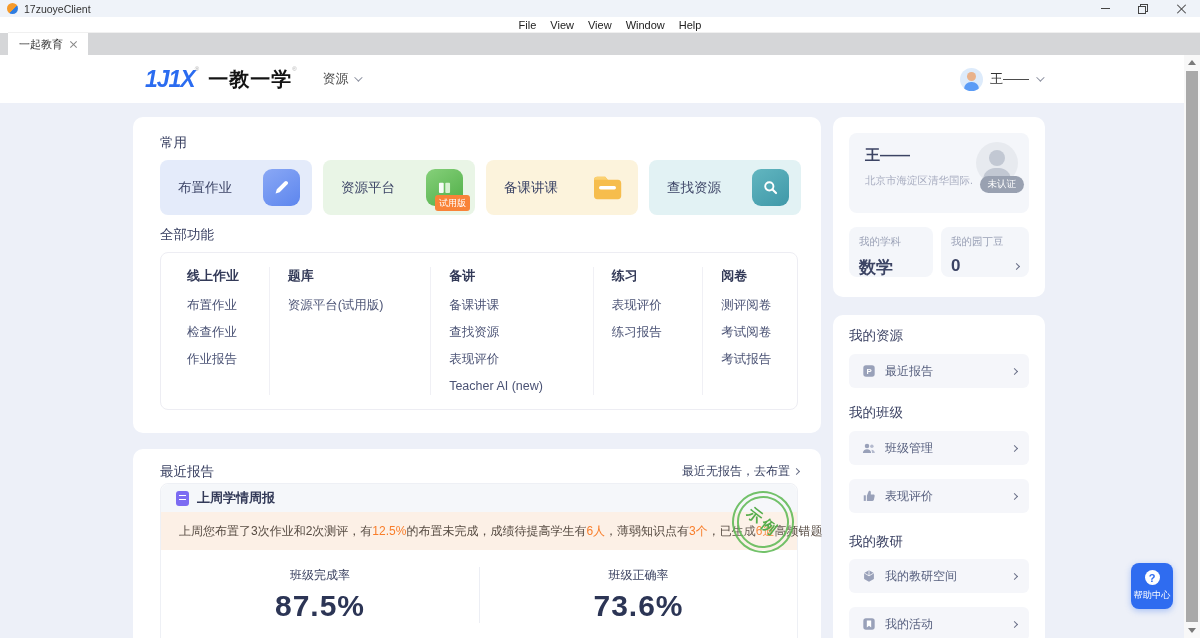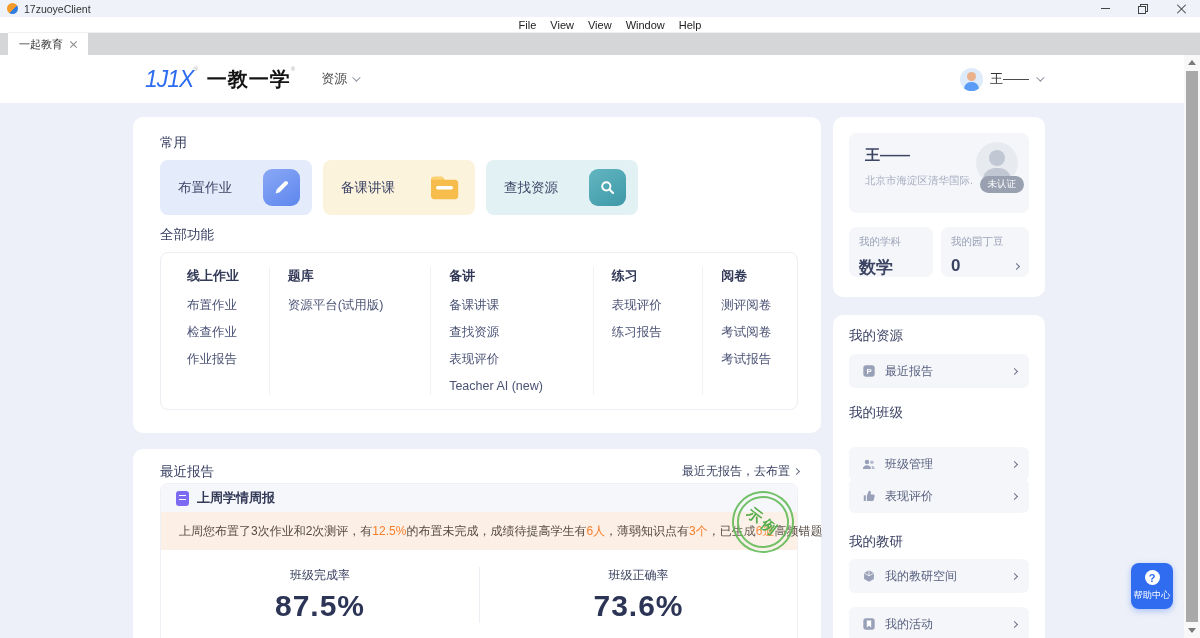--- a/index.html
+++ b/index.html
@@ -31,21 +31,21 @@
   .tab-label { font-size:11px; color:#333; }
   .tab-close { position:relative; width:7px; height:7px; display:block; }
   .tab-close::before,.tab-close::after { content:""; position:absolute; left:3px; top:-1px; width:1px; height:9px; background:#888; }
   .tab-close::before { transform:rotate(45deg); }
   .tab-close::after { transform:rotate(-45deg); }
 
   
   .content { position:absolute; left:0; top:55px; width:1184px; height:583px; }
   .appheader { position:absolute; left:0; top:0; width:1184px; height:48px; background:#fff; display:flex; align-items:center; }
   .logo { margin-left:145px; display:flex; align-items:flex-start; }
-  .logo-1j1x { font-size:23px; font-weight:400; font-style:italic; color:#2b6cf0; letter-spacing:-1px; line-height:26px; }
+  .logo-1j1x { font-size:23px; font-weight:700; font-style:italic; color:#2b6cf0; letter-spacing:-1px; line-height:26px; }
   .logo-brand { font-size:20px; font-weight:800; color:#141414; margin-left:9px; line-height:26px; letter-spacing:1px; }
   .logo sup { font-size:6px; color:#aaa; font-style:normal; font-weight:400; }
   .nav-resource { margin-left:26px; display:flex; align-items:center; gap:5px; font-size:13px; color:#4a4a4a; cursor:pointer; }
   .chev-down { width:6px; height:6px; border-right:1.4px solid #8a8f9e; border-bottom:1.4px solid #8a8f9e; transform:rotate(45deg) translateY(-2px); display:inline-block; }
   .userbox { margin-left:auto; margin-right:142px; display:flex; align-items:center; gap:7px; cursor:pointer; }
   .avatar-sm { width:23px; height:23px; border-radius:50%; background:#ddebfb; position:relative; overflow:hidden; }
   .avatar-sm::before { content:""; position:absolute; left:7px; top:4px; width:9px; height:9px; border-radius:50%; background:#e9b28b; }
   .avatar-sm::after { content:""; position:absolute; left:4px; top:14px; width:15px; height:10px; border-radius:7px 7px 0 0; background:#5b9cf6; }
   .username { font-size:13px; color:#333; }
 
@@ -193,20 +193,30 @@
 
         <div class="cards-row">
           <div class="qcard qcard-blue">
             <span class="qcard-label">布置作业</span>
             <span class="qicon qicon-blue">
               <svg width="19" height="19" viewBox="0 0 24 24">
                   <path d="M4.5 19.5l1.6-5.2L16 4.4c.9-.9 2.3-.9 3.2 0l.4.4c.9.9.9 2.3 0 3.2L9.7 17.9 4.5 19.5z" fill="#fff"></path>
                 </svg>
             </span>
           </div>
+          <div class="qcard qcard-green">
+            <span class="qcard-label">资源平台</span>
+            <span class="qicon qicon-green">
+              <svg width="19" height="19" viewBox="0 0 24 24">
+                  <rect x="5" y="6" width="6" height="13" rx="1.2" fill="#fff" opacity=".95"></rect>
+                  <rect x="13" y="6" width="6" height="13" rx="1.2" fill="#d8f2d2"></rect>
+                </svg>
+              <span class="trial-badge">试用版</span>
+            </span>
+          </div>
           <div class="qcard qcard-yellow">
             <span class="qcard-label">备课讲课</span>
             <span class="qicon">
               <svg width="37" height="37" viewBox="0 0 37 37">
                   <path d="M5 11c0-2 1.3-3.2 3.2-3.2h8l2.6 3H29c2 0 3.2 1.3 3.2 3.2v13c0 2-1.3 3.2-3.2 3.2H8.2C6.3 30.2 5 29 5 27V11z" fill="#f6bd4d"></path>
                   <path d="M5 11c0-2 1.3-3.2 3.2-3.2h8l2.6 3h-13C5 10.8 5 11 5 11z" fill="#fbd171"></path>
                   <rect x="10" y="17" width="17" height="3.4" rx="1.7" fill="#fff"></rect>
                 </svg>
             </span>
           </div>
@@ -323,21 +333,21 @@
                 <rect x="1.5" y="1.5" width="13" height="13" rx="3" fill="#99a1b9"></rect>
                 <text x="8" y="11.6" text-anchor="middle" font-size="9" font-weight="bold" fill="#fff" font-family="Liberation Sans, sans-serif">P</text>
               </svg>
           </span>
           <span class="s-label">最近报告</span>
           <span class="chev-right"></span>
         </div>
 
         <div class="s-title" style="top:89px;">我的班级</div>
 
-        <div class="s-item" style="top:132px;">
+        <div class="s-item" style="top:116px;">
           <span class="s-icon">
             <svg width="15" height="15" viewBox="0 0 20 20">
                 <circle cx="8" cy="6.5" r="3" fill="#99a1b9"></circle>
                 <path d="M2.5 16c0-3 2.4-5 5.5-5s5.5 2 5.5 5z" fill="#99a1b9"></path>
                 <circle cx="14.5" cy="7" r="2.3" fill="#b4bace"></circle>
                 <path d="M14 11.5c2.6 0 4.4 1.8 4.4 4.5h-3.6" fill="#b4bace"></path>
               </svg>
           </span>
           <span class="s-label">班级管理</span>
           <span class="chev-right"></span>

